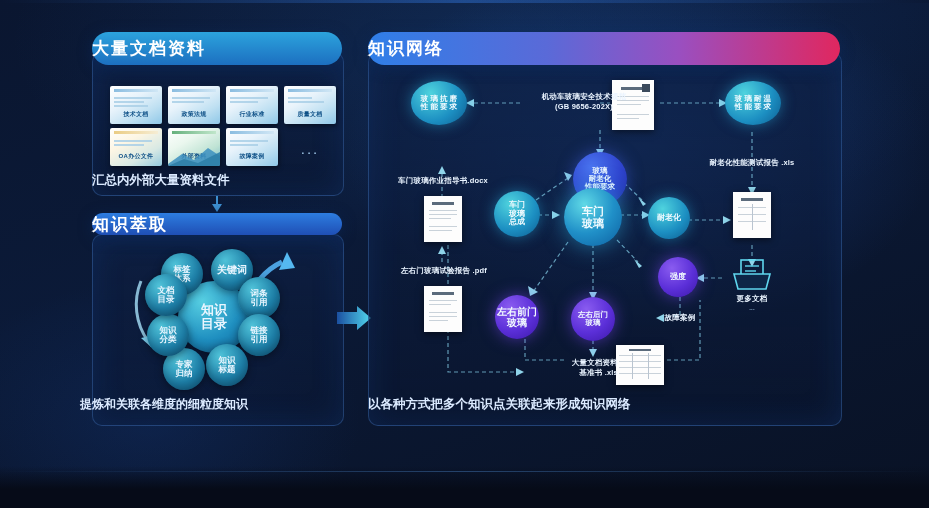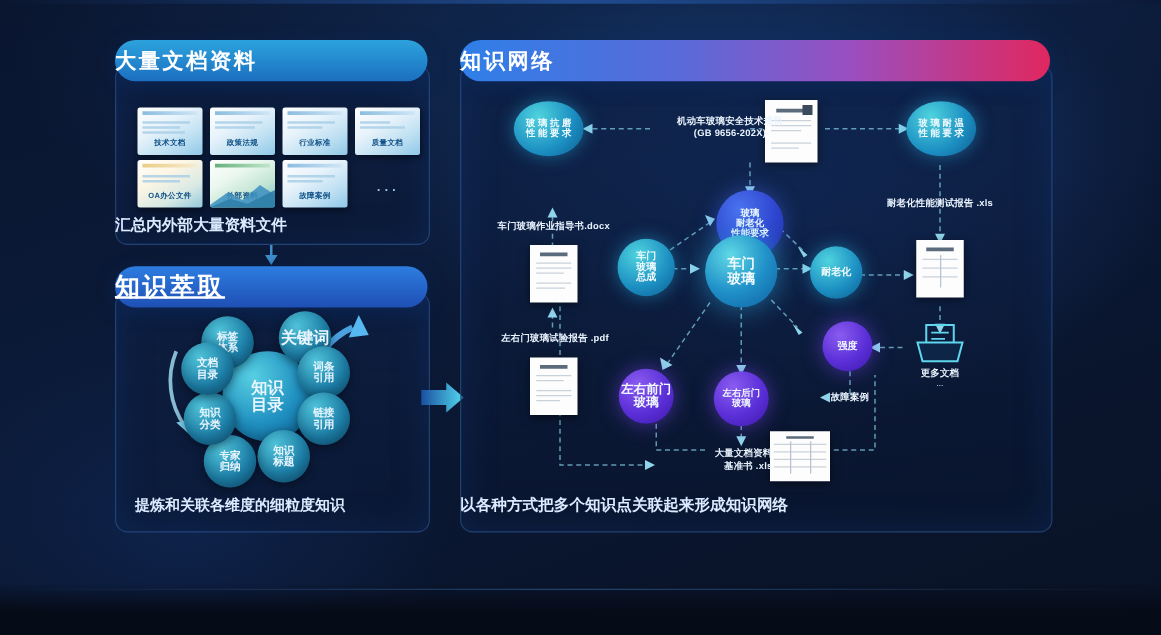--- a/index.html
+++ b/index.html
@@ -137,40 +137,40 @@
   <div class="dots" style="left:284px;top:140px;width:52px;text-align:center;">...</div>
 
   <div class="caption" style="left:92px;top:172px;width:250px;font-size:12.5px;">汇总内外部大量资料文件</div>
 
   <svg class="lines" width="929" height="508">
     <path d="M217,196 L217,207" stroke="#3d8fd0" stroke-width="2" fill="none"></path>
     <polygon points="217,212 212,204 222,204" fill="#3d8fd0"></polygon>
   </svg>
 
   <div class="panel panel-border" style="left:92px;top:234px;width:250px;height:190px;"></div>
-  <div class="pill pill-blue2" style="left:92px;top:213px;width:250px;height:33px;font-size:20px;text-decoration:underline;">
+  <div class="pill pill-blue2" style="left:92px;top:213px;width:250px;height:22px;font-size:17px;">
     <span>知识萃取</span>
   </div>
 
   <svg class="lines" width="929" height="508">
     <path d="M141,281 A62,62 0 0 0 148,341" stroke="#9fd6ef" stroke-width="3" fill="none" opacity=".85"></path>
     <polygon points="151,347 141,338 155,335" fill="#7fd0f0"></polygon>
     <path d="M248,305 A60,60 0 0 1 282,262" stroke="#4fa9e8" stroke-width="5" fill="none" opacity=".95"></path>
     <polygon points="287,252 279,270 295,268" fill="#55b8f0"></polygon>
   </svg>
 
   <div class="bub bub-core" style="left:178px;top:281px;width:72px;height:72px;font-size:13px;">
     <span>知识</span>
     <span>目录</span>
   </div>
   <div class="bub" style="left:161px;top:253px;width:42px;height:42px;font-size:8.5px;">
     <span>标签</span>
     <span>体系</span>
   </div>
-  <div class="bub" style="left:223px;top:249px;width:42px;height:42px;font-size:13px;">
+  <div class="bub" style="left:211px;top:249px;width:42px;height:42px;font-size:10px;">
     <span>关键词</span>
   </div>
   <div class="bub" style="left:238px;top:277px;width:42px;height:42px;font-size:8.5px;">
     <span>词条</span>
     <span>引用</span>
   </div>
   <div class="bub" style="left:238px;top:314px;width:42px;height:42px;font-size:8.5px;">
     <span>链接</span>
     <span>引用</span>
   </div>
@@ -184,21 +184,21 @@
   </div>
   <div class="bub" style="left:147px;top:314px;width:42px;height:42px;font-size:8.5px;">
     <span>知识</span>
     <span>分类</span>
   </div>
   <div class="bub" style="left:145px;top:274px;width:42px;height:42px;font-size:8.5px;">
     <span>文档</span>
     <span>目录</span>
   </div>
 
-  <div class="caption" style="left:108px;top:396px;width:212px;font-size:12px;">提炼和关联各维度的细粒度知识</div>
+  <div class="caption" style="left:80px;top:396px;width:212px;font-size:12px;">提炼和关联各维度的细粒度知识</div>
 
   <svg class="lines" width="929" height="508">
     <defs>
       <linearGradient id="ag" x1="0" y1="0" x2="1" y2="0">
         <stop offset="0" stop-color="#1b4fa0"></stop>
           <stop offset="1" stop-color="#52d8ee"></stop>
       </linearGradient>
     </defs>
     <polygon points="337,312 357,312 357,306 371,318 357,330 357,324 337,324" fill="url(#ag)"></polygon>
   </svg>

